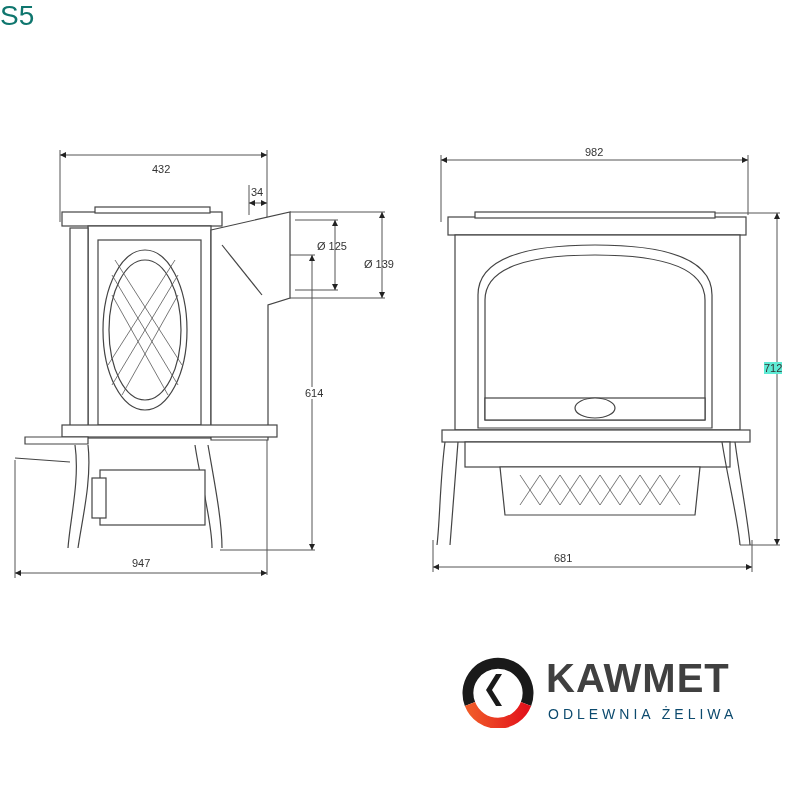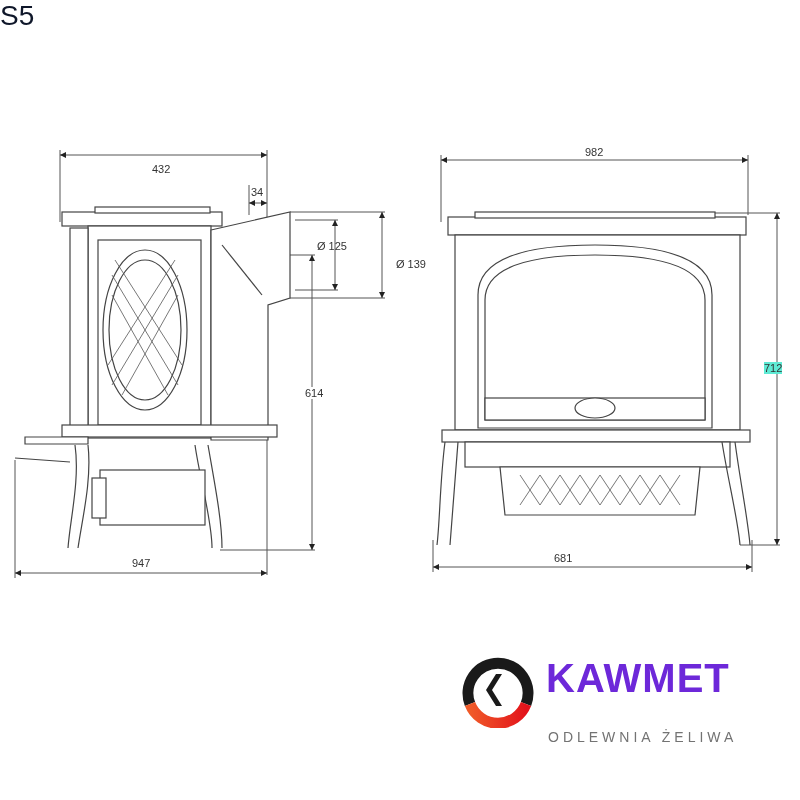--- a/index.html
+++ b/index.html
@@ -1,22 +1,22 @@
 <!DOCTYPE html>
 <html><head>
 <meta charset="utf-8">
 <style>
   html, body { margin:0; padding:0; background:#ffffff; }
   body { width:800px; height:800px; position:relative; overflow:hidden; font-family:"Liberation Sans", sans-serif; }
-  #model-title { left:48px; top:58px; font-size:28px; color:#0f172a; }
+  #model-title { left:48px; top:58px; font-size:28px; color:#0f766e; }
   svg.drawing { position:absolute; left:0; top:0; }
   .dim { position:absolute; font-size:11px; color:#333; }
   #logo { position:absolute; left:458px; top:652px; width:300px; height:76px; }
-  #brand-name { position:absolute; left:88px; top:4px; font-size:40px; font-weight:bold; color:#6d28d9; letter-spacing:1px; }
-  #brand-sub { position:absolute; left:90px; top:54px; font-size:14px; color:#737373; letter-spacing:4px;margin-top:23px; }
+  #brand-name { position:absolute; left:88px; top:4px; font-size:40px; font-weight:bold; color:#404040; letter-spacing:1px; }
+  #brand-sub { position:absolute; left:90px; top:54px; font-size:14px; color:#0c4a6e; letter-spacing:4px; }
 </style>
 </head>
 <body>
 
 <div id="model-title">S5</div>
 
 <svg class="drawing" width="800" height="800" viewBox="0 0 800 800">
   <g stroke="#555" fill="none" stroke-width="1">
 
     <line x1="60" y1="155" x2="267" y2="155"></line>
@@ -124,21 +124,21 @@
     <line x1="620" y1="475" x2="600" y2="505"></line>
       <line x1="640" y1="475" x2="620" y2="505"></line>
     <line x1="660" y1="475" x2="640" y2="505"></line>
       <line x1="680" y1="475" x2="660" y2="505"></line>
   </g>
 </svg>
 
 <div class="dim" style="left:152px;top:140px;margin-top:23px;">432</div>
 <div class="dim" style="left:251px;top:186px;">34</div>
 <div class="dim" style="left:317px;top:240px;">Ø 125</div>
-<div class="dim" style="left:364px;top:258px;margin-left:32px;">Ø 139</div>
+<div class="dim" style="left:364px;top:258px;">Ø 139</div>
 <div class="dim" style="left:305px;top:387px;background:#fff;">614</div>
 <div class="dim" style="left:132px;top:557px;">947</div>
 <div class="dim" style="left:585px;top:146px;">982</div>
 <div class="dim" style="left:764px;top:362px;background:#5eead4;">712</div>
 <div class="dim" style="left:554px;top:552px;">681</div>
 
 <div id="logo">
   <svg width="80" height="76" viewBox="0 0 80 76" style="position:absolute;left:0;top:0;">
     <defs>
       <linearGradient id="acc" x1="0" x2="1" y1="0" y2="0">

